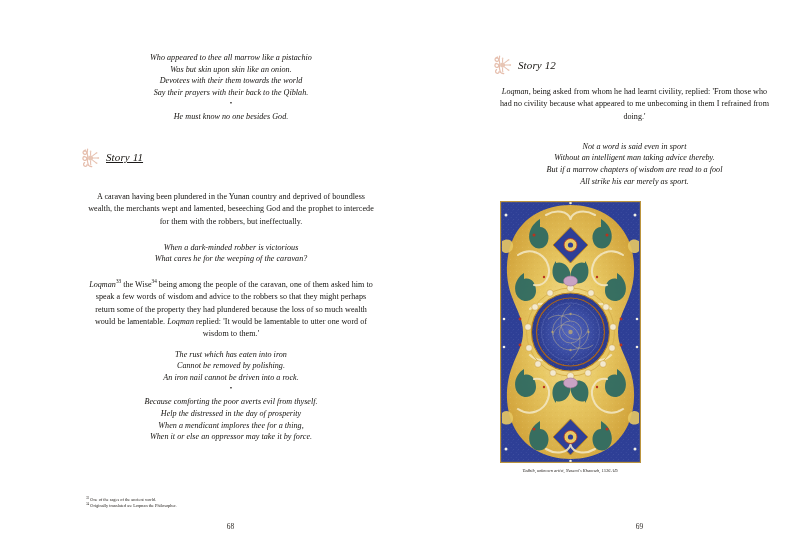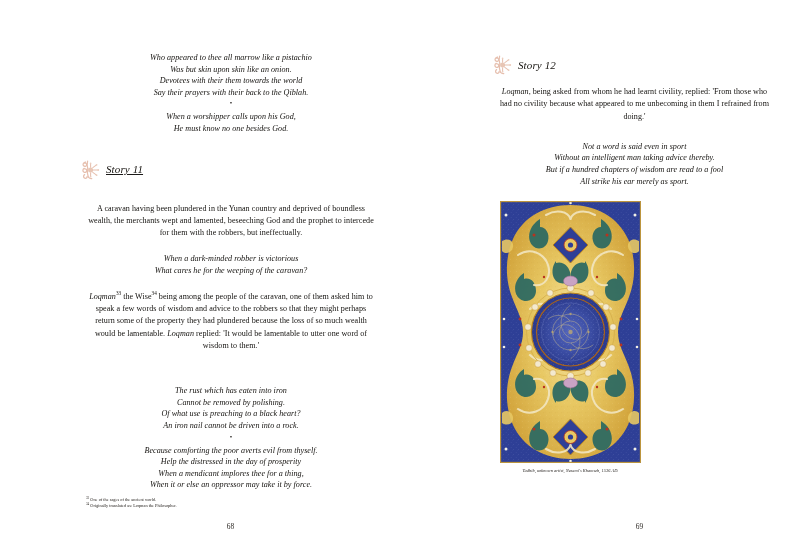--- a/index.html
+++ b/index.html
@@ -194,21 +194,20 @@
         <span class="vline">Was but skin upon skin like an onion.</span>
         <span class="vline">Devotees with their them towards the world</span>
         <span class="vline">Say their prayers with their back to the Qiblah.</span>
       </div>
 
       <div class="dot-sep">
         <span>•</span>
       </div>
 
       <div class="verse">
-        <span class="vline">When a worshipper calls upon his God,</span>
         <span class="vline">He must know no one besides God.</span>
       </div>
 
       <div class="story-head" style="margin-top:22px;text-decoration:underline;">
         <span class="story-orn">
           <svg viewBox="0 0 26 26" xmlns="http://www.w3.org/2000/svg">
             <g fill="none" stroke="#e6bfae" stroke-width="1.25" stroke-linecap="round">
               <path d="M7.4 5.0 C5.2 5.6 4.4 7.6 5.6 8.8 C6.6 9.8 8.4 9.4 8.6 8.0 C8.8 6.6 7.6 5.6 6.4 6.2"></path>
               <path d="M9.6 4.2 C9.0 6.6 9.0 9.4 9.8 11.6"></path>
               <path d="M6.2 11.4 C4.6 12.2 4.4 14.4 6.0 15.2 C7.4 15.9 8.8 14.9 8.8 13.6 C8.8 12.4 7.8 11.6 6.8 11.9"></path>
@@ -240,24 +239,23 @@
 
       <p class="prose" style="margin-top:20px;">A caravan having been plundered in the Yunan country and deprived of boundless wealth, the merchants wept and lamented, beseeching God and the prophet to intercede for them with the robbers, but ineffectually.</p>
 
       <div class="verse verse-gap-top verse-gap-bot" style="margin-top:14px;margin-bottom:14px;">
         <span class="vline">When a dark-minded robber is victorious</span>
         <span class="vline">What cares he for the weeping of the caravan?</span>
       </div>
 
       <p class="prose" style="margin-top:0;"><em>Loqman</em><sup class="fn">33</sup><span> the Wise</span><sup class="fn">34</sup><span> being among the people of the caravan, one of them asked him to speak a few words of wisdom and advice to the robbers so that they might perhaps return some of the property they had plundered because the loss of so much wealth would be lamentable. </span><em>Loqman</em><span> replied: 'It would be lamentable to utter one word of wisdom to them.'</span></p>
 
-      <div class="verse" style="margin-top:33px;">
+      <div class="verse" style="margin-top:8px;">
         <span class="vline">The rust which has eaten into iron</span>
         <span class="vline">Cannot be removed by polishing.</span>
-        <span class="vline">Of what use is preaching to a black heart?</span>
         <span class="vline">An iron nail cannot be driven into a rock.</span>
       </div>
 
       <div class="dot-sep">
         <span>•</span>
       </div>
 
       <div class="verse">
         <span class="vline">Because comforting the poor averts evil from thyself.</span>
         <span class="vline">Help the distressed in the day of prosperity</span>
@@ -309,21 +307,21 @@
           </svg>
         </span>
         <span class="story-title">Story 12</span>
       </div>
 
       <p class="prose" style="margin-top:8px;"><em>Loqman</em><span>, being asked from whom he had learnt civility, replied: 'From those who had no civility because what appeared to me unbecoming in them I refrained from doing.'</span></p>
 
       <div class="verse" style="margin-top:18px;">
         <span class="vline">Not a word is said even in sport</span>
         <span class="vline">Without an intelligent man taking advice thereby.</span>
-        <span class="vline">But if a hundred chapters of wisdom are read to a fool</span>
+        <span class="vline">But if a marrow chapters of wisdom are read to a fool</span>
         <span class="vline">All strike his ear merely as sport.</span>
       </div>
 
     </div>
 
     <div class="plate-wrap">
       <div class="plate">
         <svg viewBox="0 0 141 262" xmlns="http://www.w3.org/2000/svg" preserveAspectRatio="none">
           <defs>
             <radialGradient id="medGrad" cx="50%" cy="50%" r="50%">

